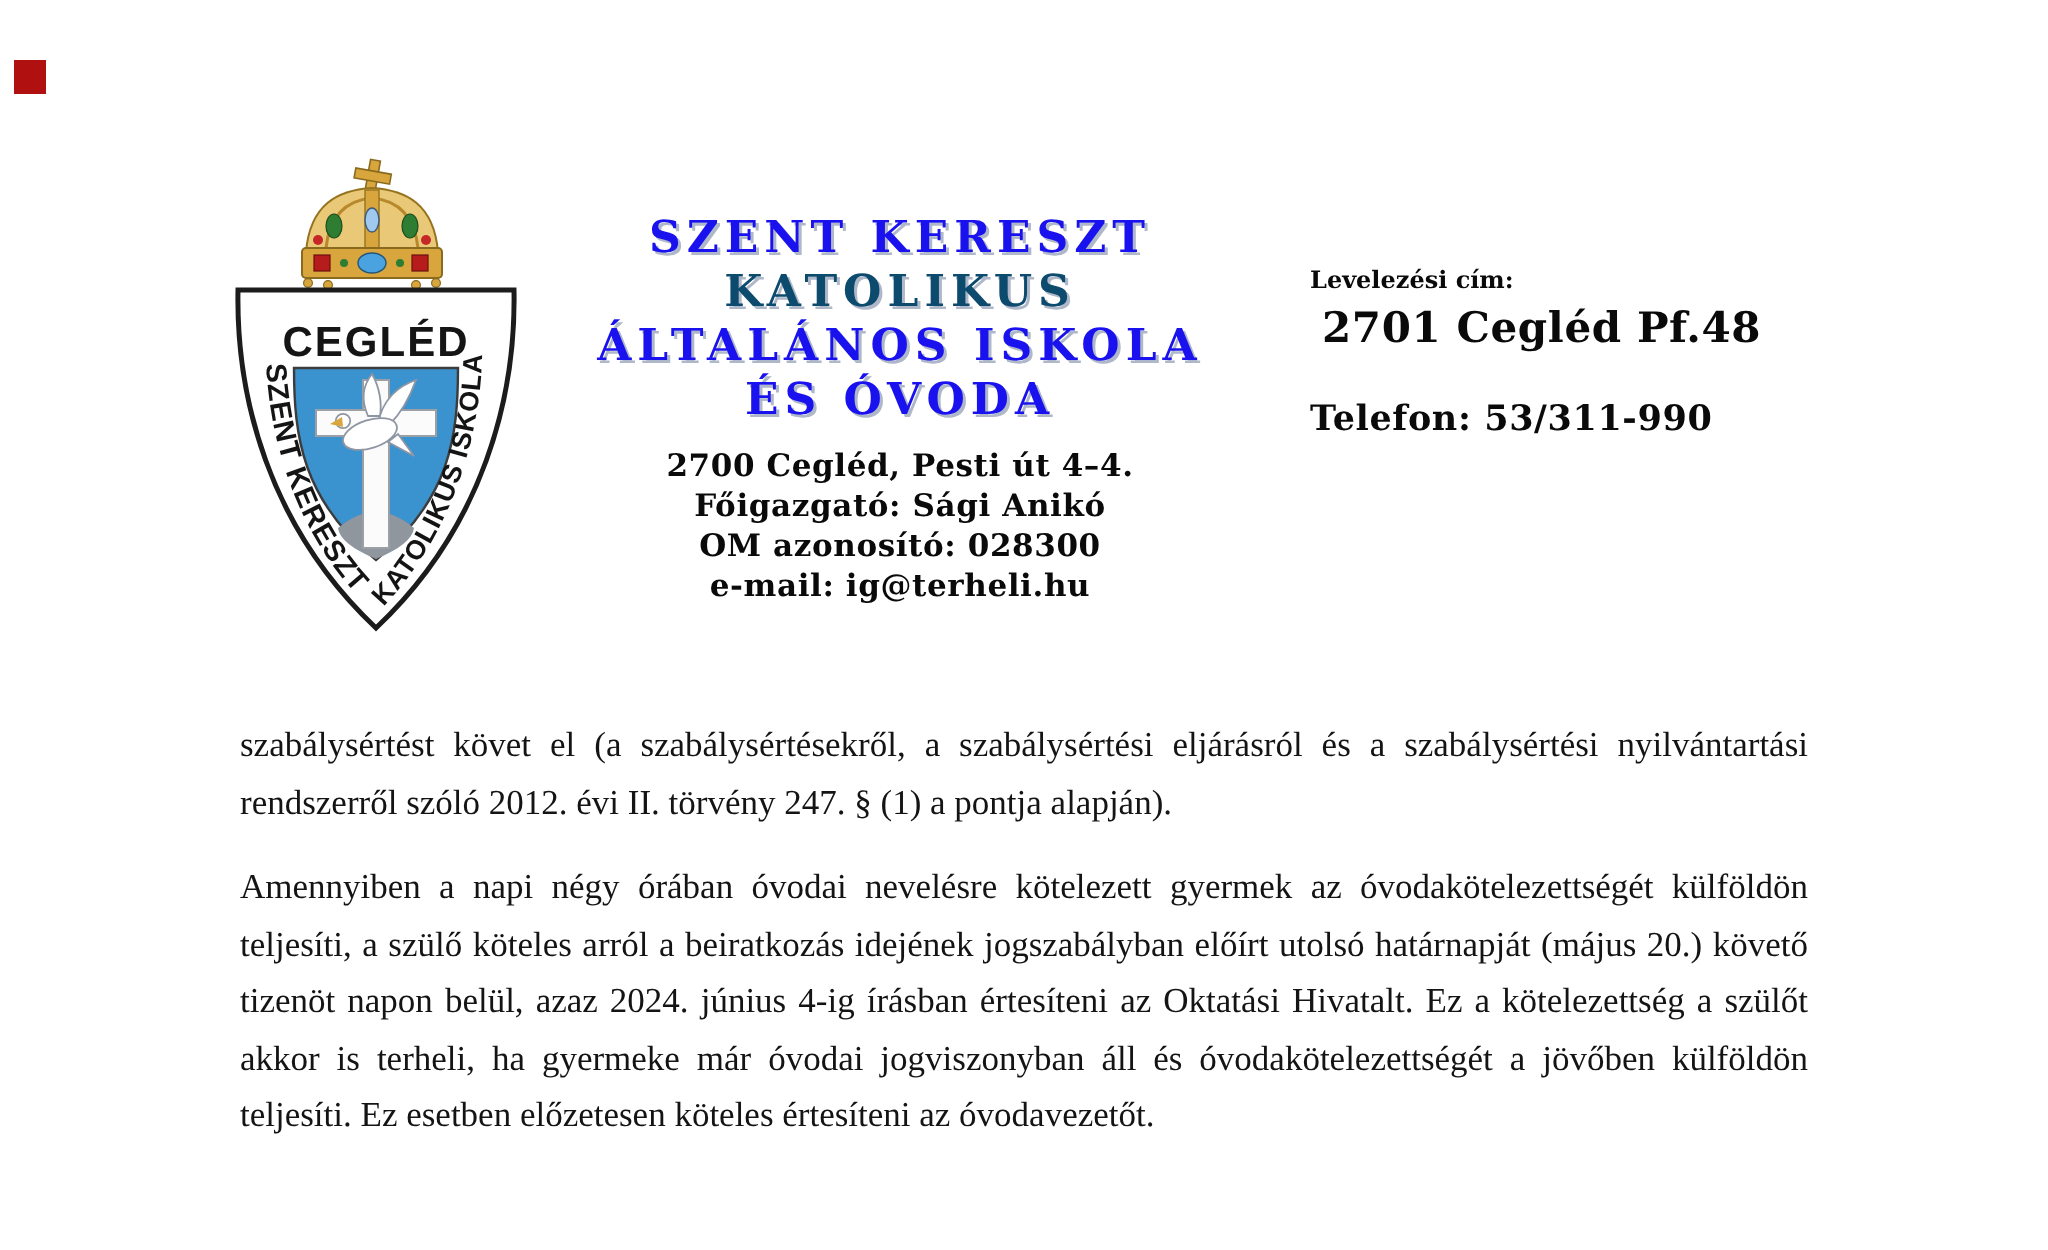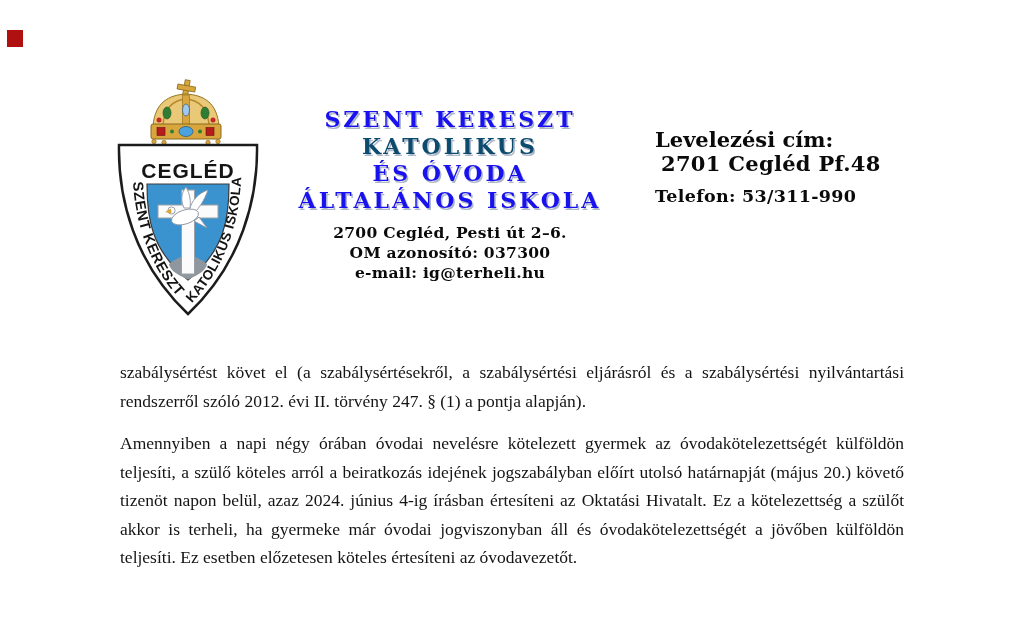--- a/index.html
+++ b/index.html
@@ -21,23 +21,23 @@
   .info-block { margin-top:9px; }
   .info-line {
     font-family:"DejaVu Serif", serif; font-weight:bold; color:#0a0a0a;
     font-size:15.5px; line-height:20px; letter-spacing:0.3px;
   }
 
   .contact-block {
     position:absolute; left:655px; top:131px;
     font-family:"DejaVu Serif", serif; font-weight:bold; color:#0a0a0a;
   }
-  .contact-label { font-size:21px; line-height:18px; }
+  .contact-label { font-size:12px; line-height:18px; }
   .contact-address { font-size:21px; line-height:20px; margin-top:5px; margin-left:6px; letter-spacing:0.3px; }
-  .contact-phone { font-size:17.5px; line-height:20px; margin-top:12px; letter-spacing:0.3px; }
+  .contact-phone { font-size:17.5px; line-height:20px; margin-top:26px; letter-spacing:0.3px; }
 
   .body-text {
     position:absolute; left:120px; top:358px; width:784px;
     font-size:17.5px; line-height:28.5px; text-align:justify; color:#141414;font-family:Liberation Serif, serif;
   }
   .body-text p { margin:0 0 14px 0; }
 
   svg text { user-select:none; }
 </style>
 </head>
@@ -106,25 +106,26 @@
       </text>
       <text font-family="Liberation Sans, sans-serif" font-size="13.5" font-weight="bold" fill="#141414" letter-spacing="0.4">
         <textPath href="#rightArc" startOffset="1">KATOLIKUS ISKOLA</textPath>
       </text>
     </g>
   </svg>
 
   <div class="title-block">
     <div class="title-line" style="color: rgb(26, 18, 238);">SZENT KERESZT</div>
     <div class="title-line" style="color: #0c4a6e;">KATOLIKUS</div>
+    <div class="title-line" style="color: rgb(26, 18, 238);">ÁLTALÁNOS ISKOLA</div>
     <div class="title-line" style="color: rgb(26, 18, 238);">ÉS ÓVODA</div>
-    <div class="title-line" style="color: rgb(26, 18, 238);">ÁLTALÁNOS ISKOLA</div>
     <div class="info-block">
-      <div class="info-line">2700 Cegléd, Pesti út 2–6.</div>
-      <div class="info-line">OM azonosító: 037300</div>
+      <div class="info-line">2700 Cegléd, Pesti út 4–4.</div>
+      <div class="info-line">Főigazgató: Sági Anikó</div>
+      <div class="info-line">OM azonosító: 028300</div>
       <div class="info-line">e-mail: ig@terheli.hu</div>
     </div>
   </div>
 
   <div class="contact-block">
     <div class="contact-label">Levelezési cím:</div>
     <div class="contact-address">2701 Cegléd Pf.48</div>
     <div class="contact-phone">Telefon: 53/311-990</div>
   </div>
 

